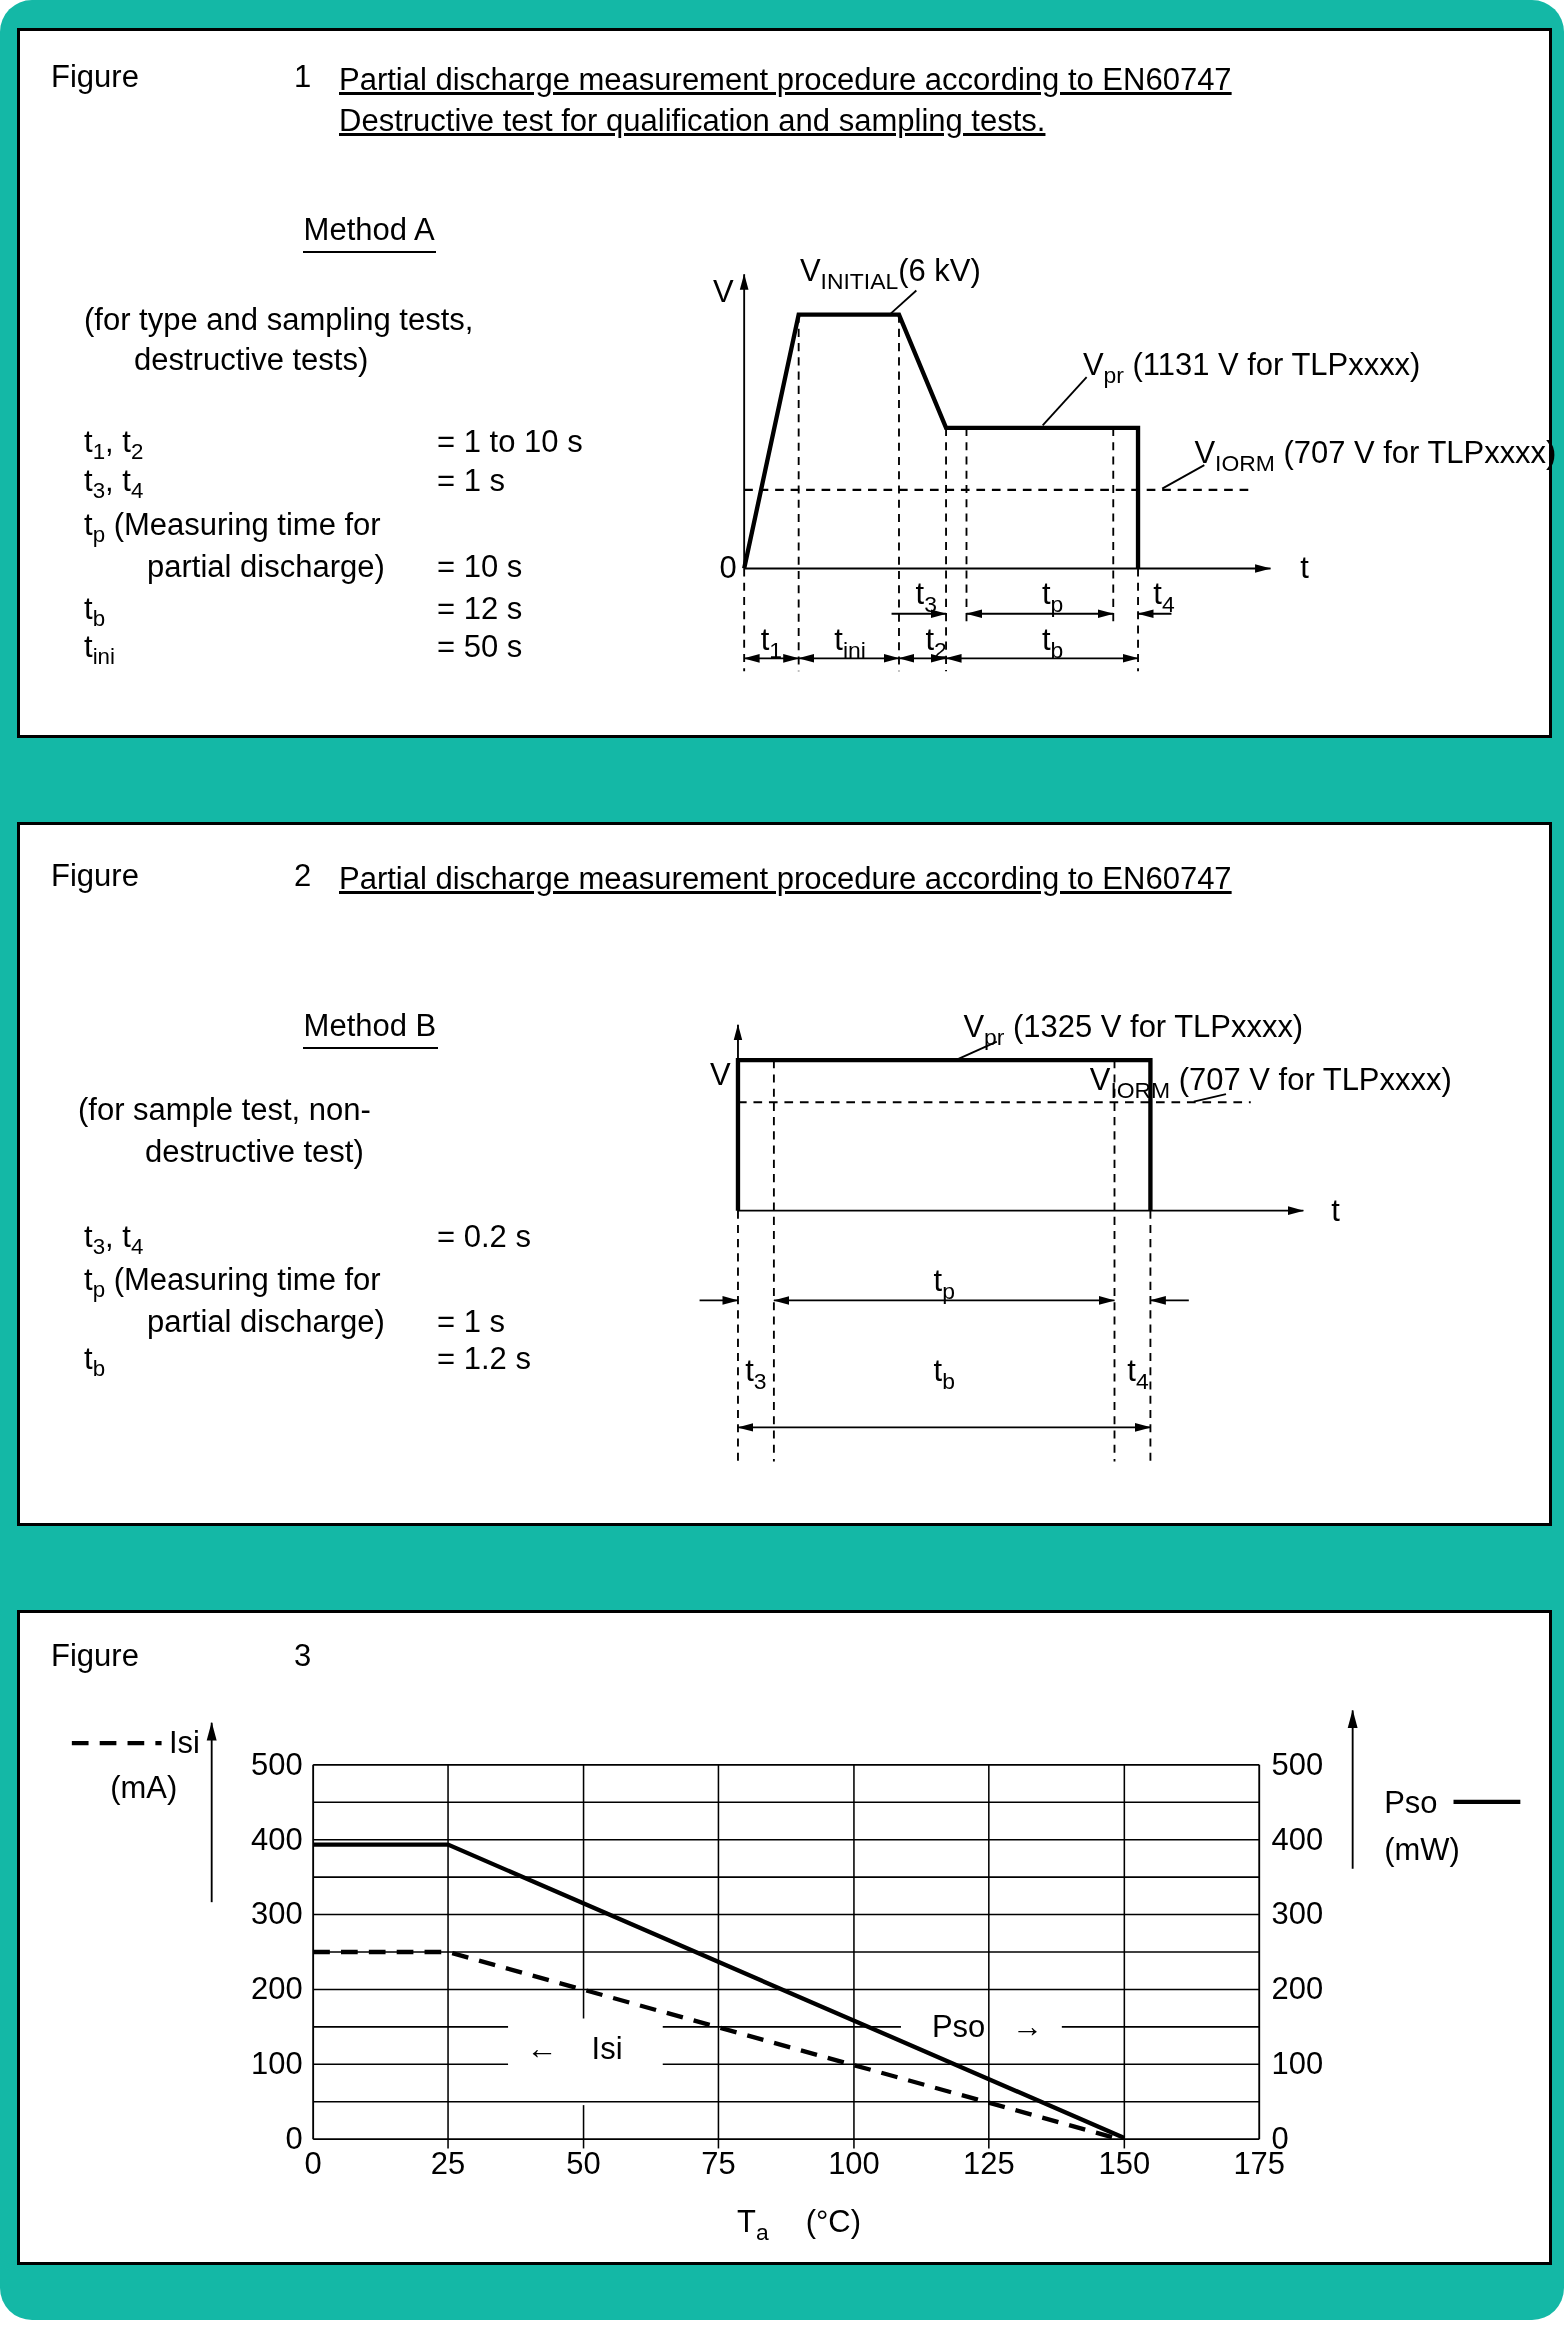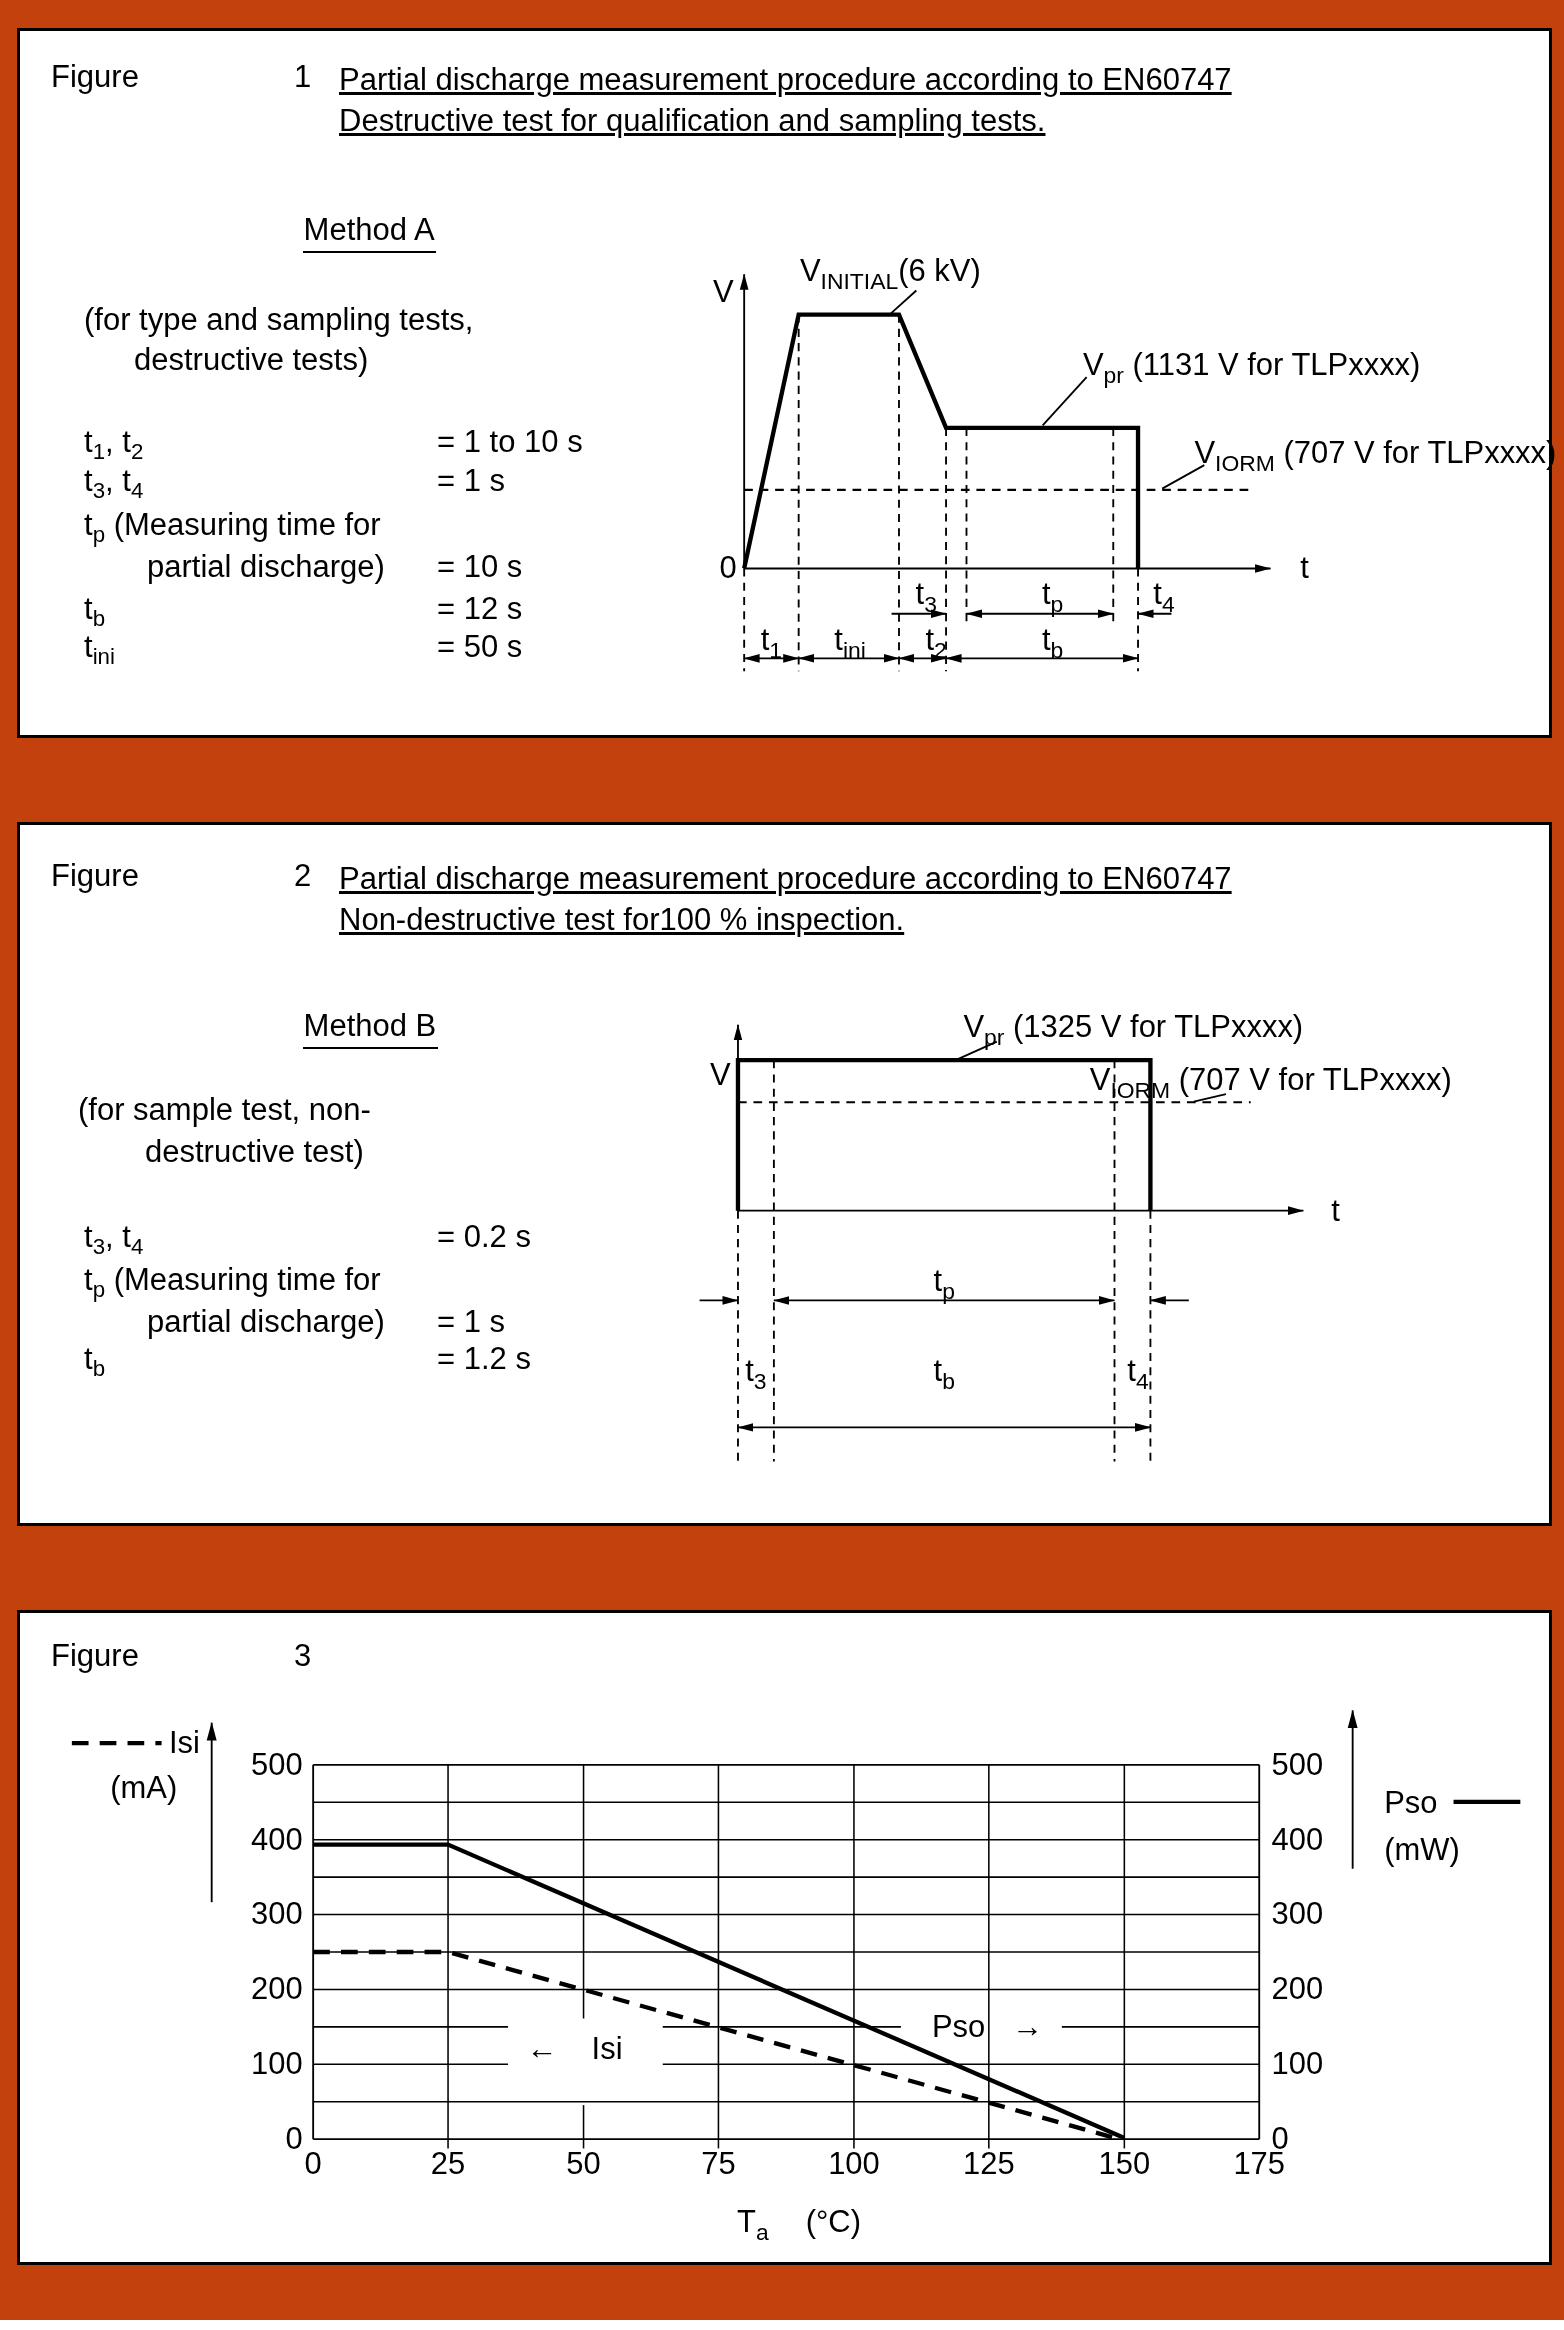--- a/index.html
+++ b/index.html
@@ -1,17 +1,17 @@
 <!DOCTYPE html>
 <html style="font-size:10px"><head>
 <meta charset="utf-8">
 <style>
   html,body{margin:0;padding:0;background:#fff;}
-  #page{position:relative;width:1564px;height:2320px;background:#c2410c;
-        font-family:"Liberation Sans",sans-serif;color:#000;overflow:hidden;}
+  #page{position:relative;width:1564px;height:2320px;background:#14b8a6;
+        font-family:"Liberation Sans",sans-serif;color:#000;overflow:hidden;border-radius:32px;}
   .box{position:absolute;left:17.3px;width:1535px;border:3.7px solid #000;background:#fff;box-sizing:border-box;}
   .t{position:absolute;font-size:31px;line-height:1.15;white-space:nowrap;color:#000;}
   .cap div{line-height:41px;text-decoration:underline;}
   .method{border-bottom:2.5px solid #000;padding:0 1.9px 3.1px 0.6px;text-align:right;}
   sub{font-size:72%;line-height:0;}
   svg{position:absolute;overflow:visible;}
   svg text{font-size:50px;fill:#000;font-family:"Liberation Sans",sans-serif;}
   .thick{stroke:#000;stroke-width:7;fill:none;stroke-linejoin:miter;}
   .thin{stroke:#000;stroke-width:3;fill:none;}
   .grid{stroke:#000;stroke-width:2.5;fill:none;}
@@ -98,21 +98,20 @@
     <text text-anchor="middle" x="412" y="658"><tspan>t</tspan><tspan dy="13" font-size="37">2</tspan></text>
     <text text-anchor="middle" x="600" y="658"><tspan>t</tspan><tspan dy="13" font-size="37">b</tspan></text>
   </svg>
 
   <div class="box" style="top:822px;height:704px;"></div>
 
   <div class="t" style="left:51px;top:858px">Figure</div>
   <div class="t" style="left:294px;top:858px">2</div>
   <div class="t cap" style="left:339px;top:858px">
     <div>Partial discharge measurement procedure according to EN60747</div>
-    <div>Non-destructive test for100 % inspection.</div>
   </div>
 
   <div class="t method" style="left:303px;top:1008px">Method B</div>
 
   <div class="t" style="left:78px;top:1092px">(for sample test, non-</div>
   <div class="t" style="left:145px;top:1134px">destructive test)</div>
 
   <div class="t" style="left:84px;top:1219px"><span>t</span><sub>3</sub><span>, t</span><sub>4</sub></div>
   <div class="t" style="left:437px;top:1219px">= 0.2 s</div>
   <div class="t" style="left:84px;top:1262px"><span>t</span><sub>p</sub><span> (Measuring time for</span></div>

